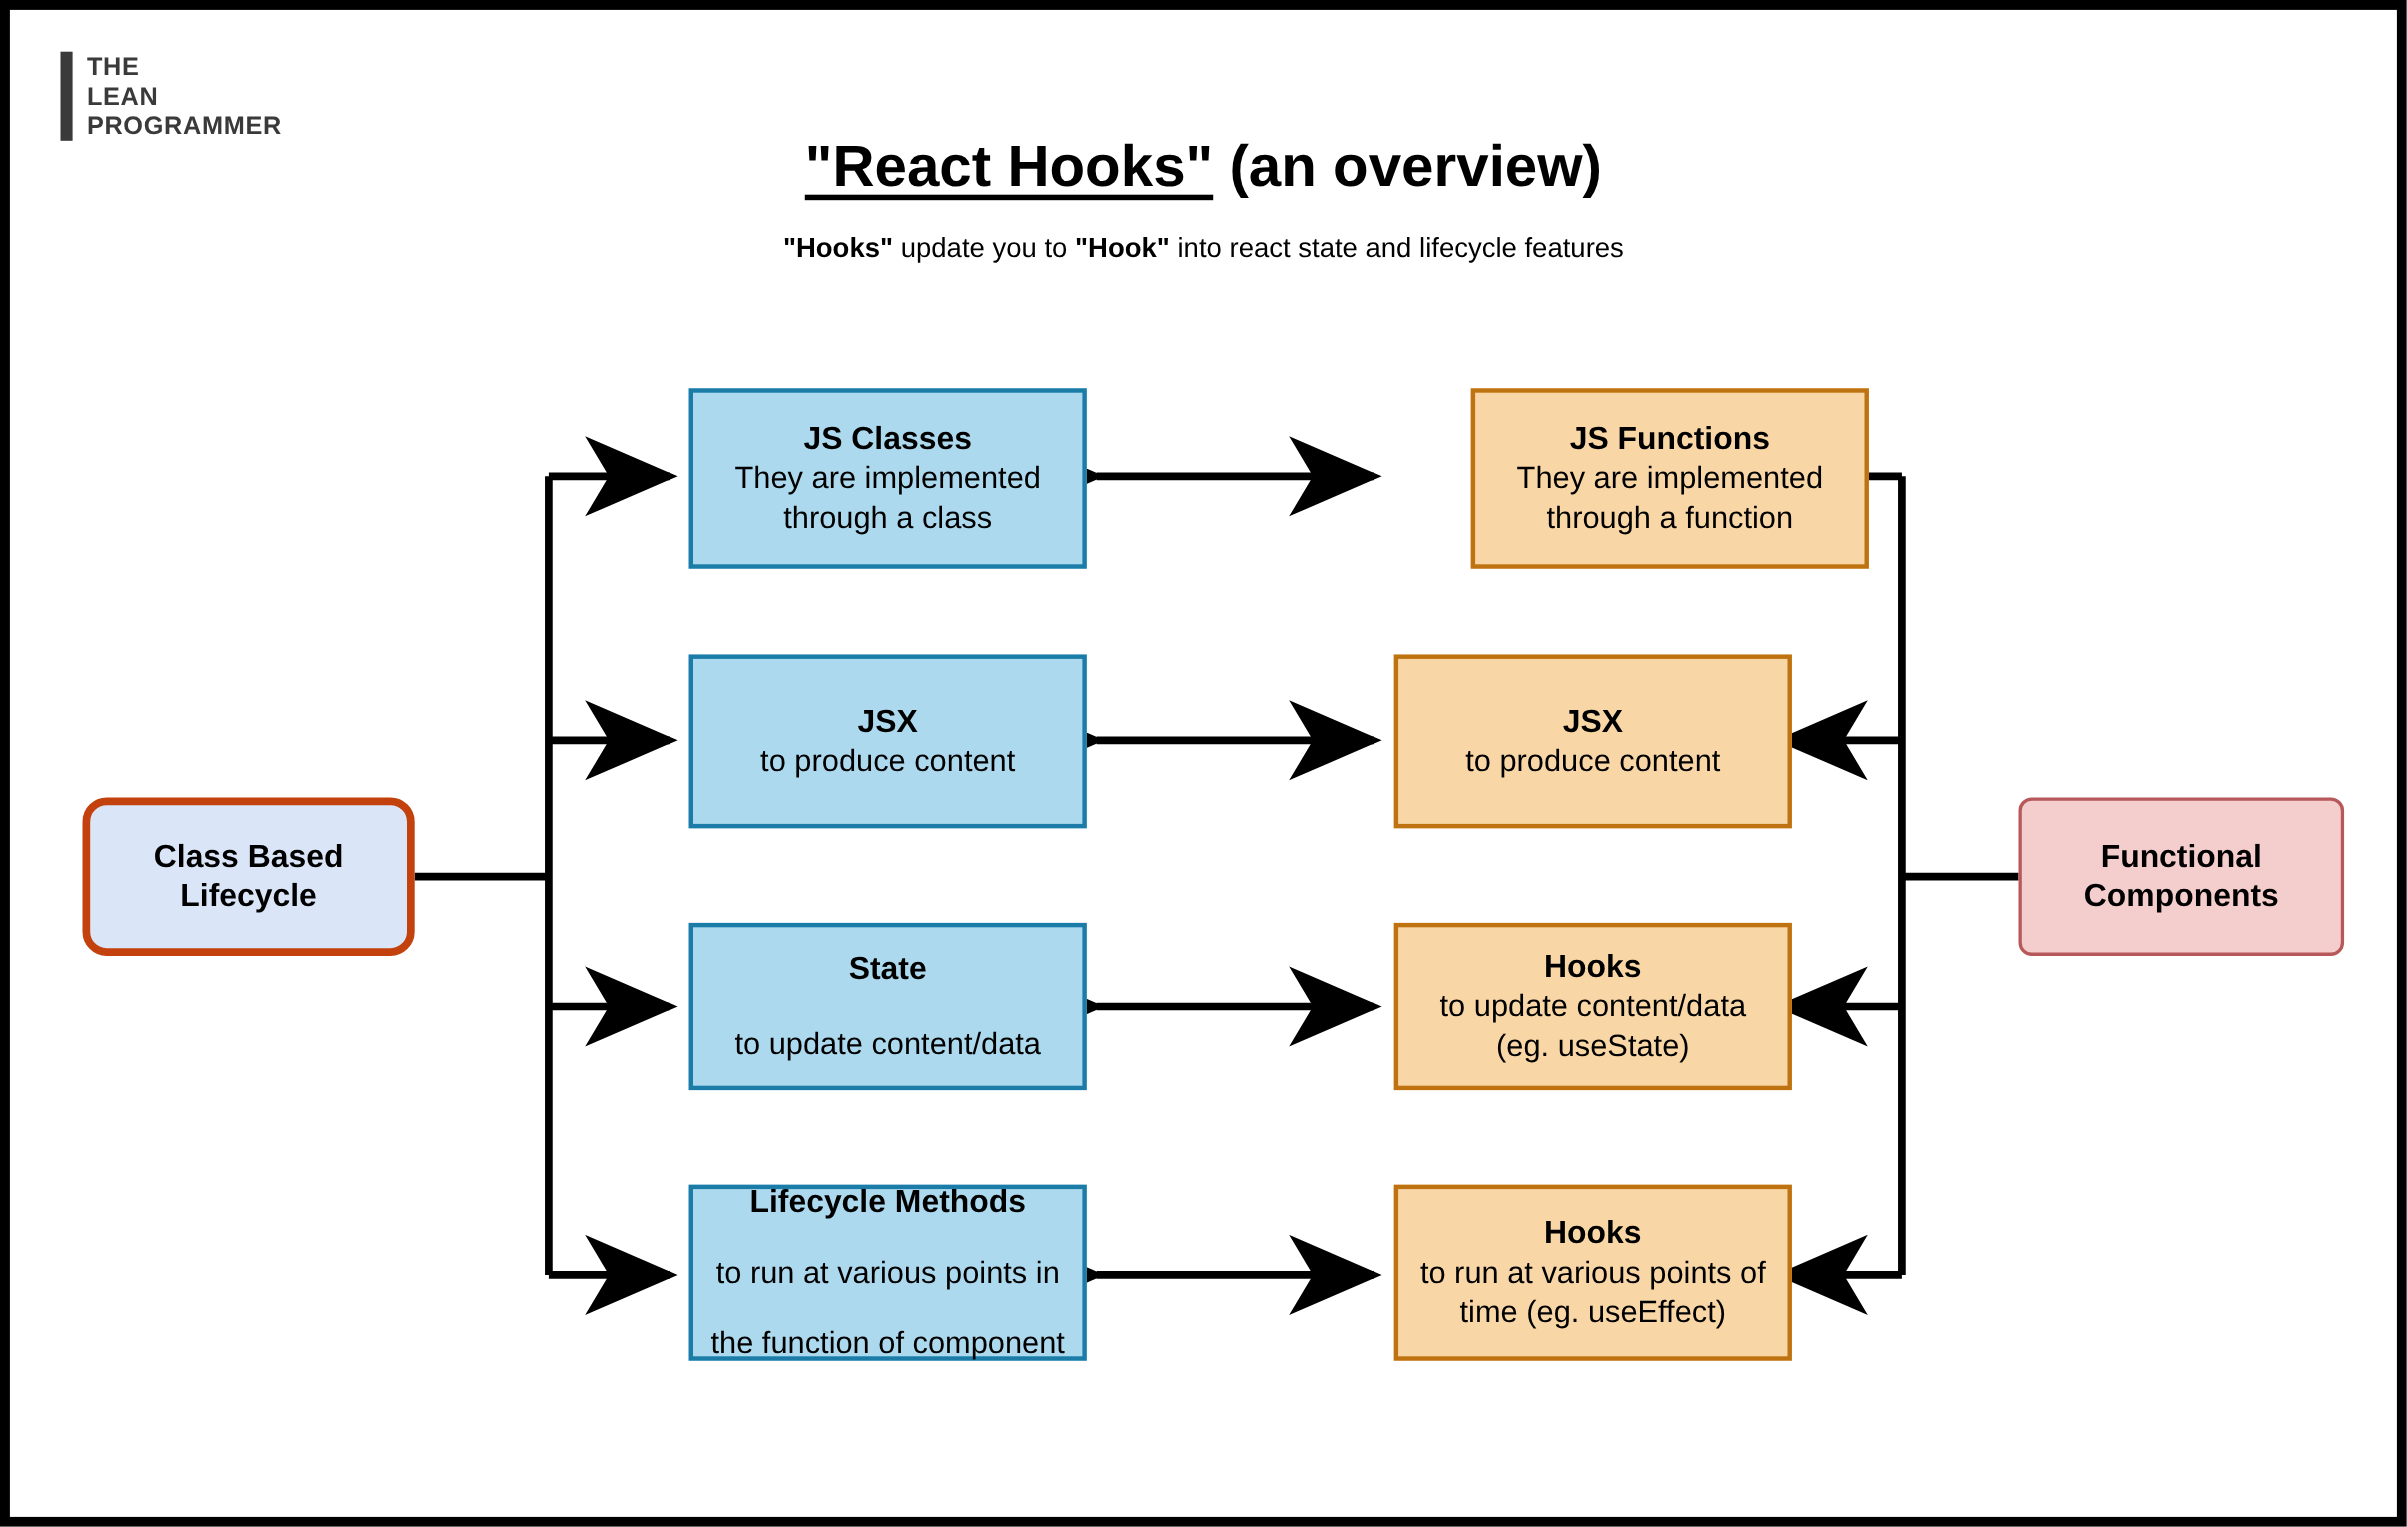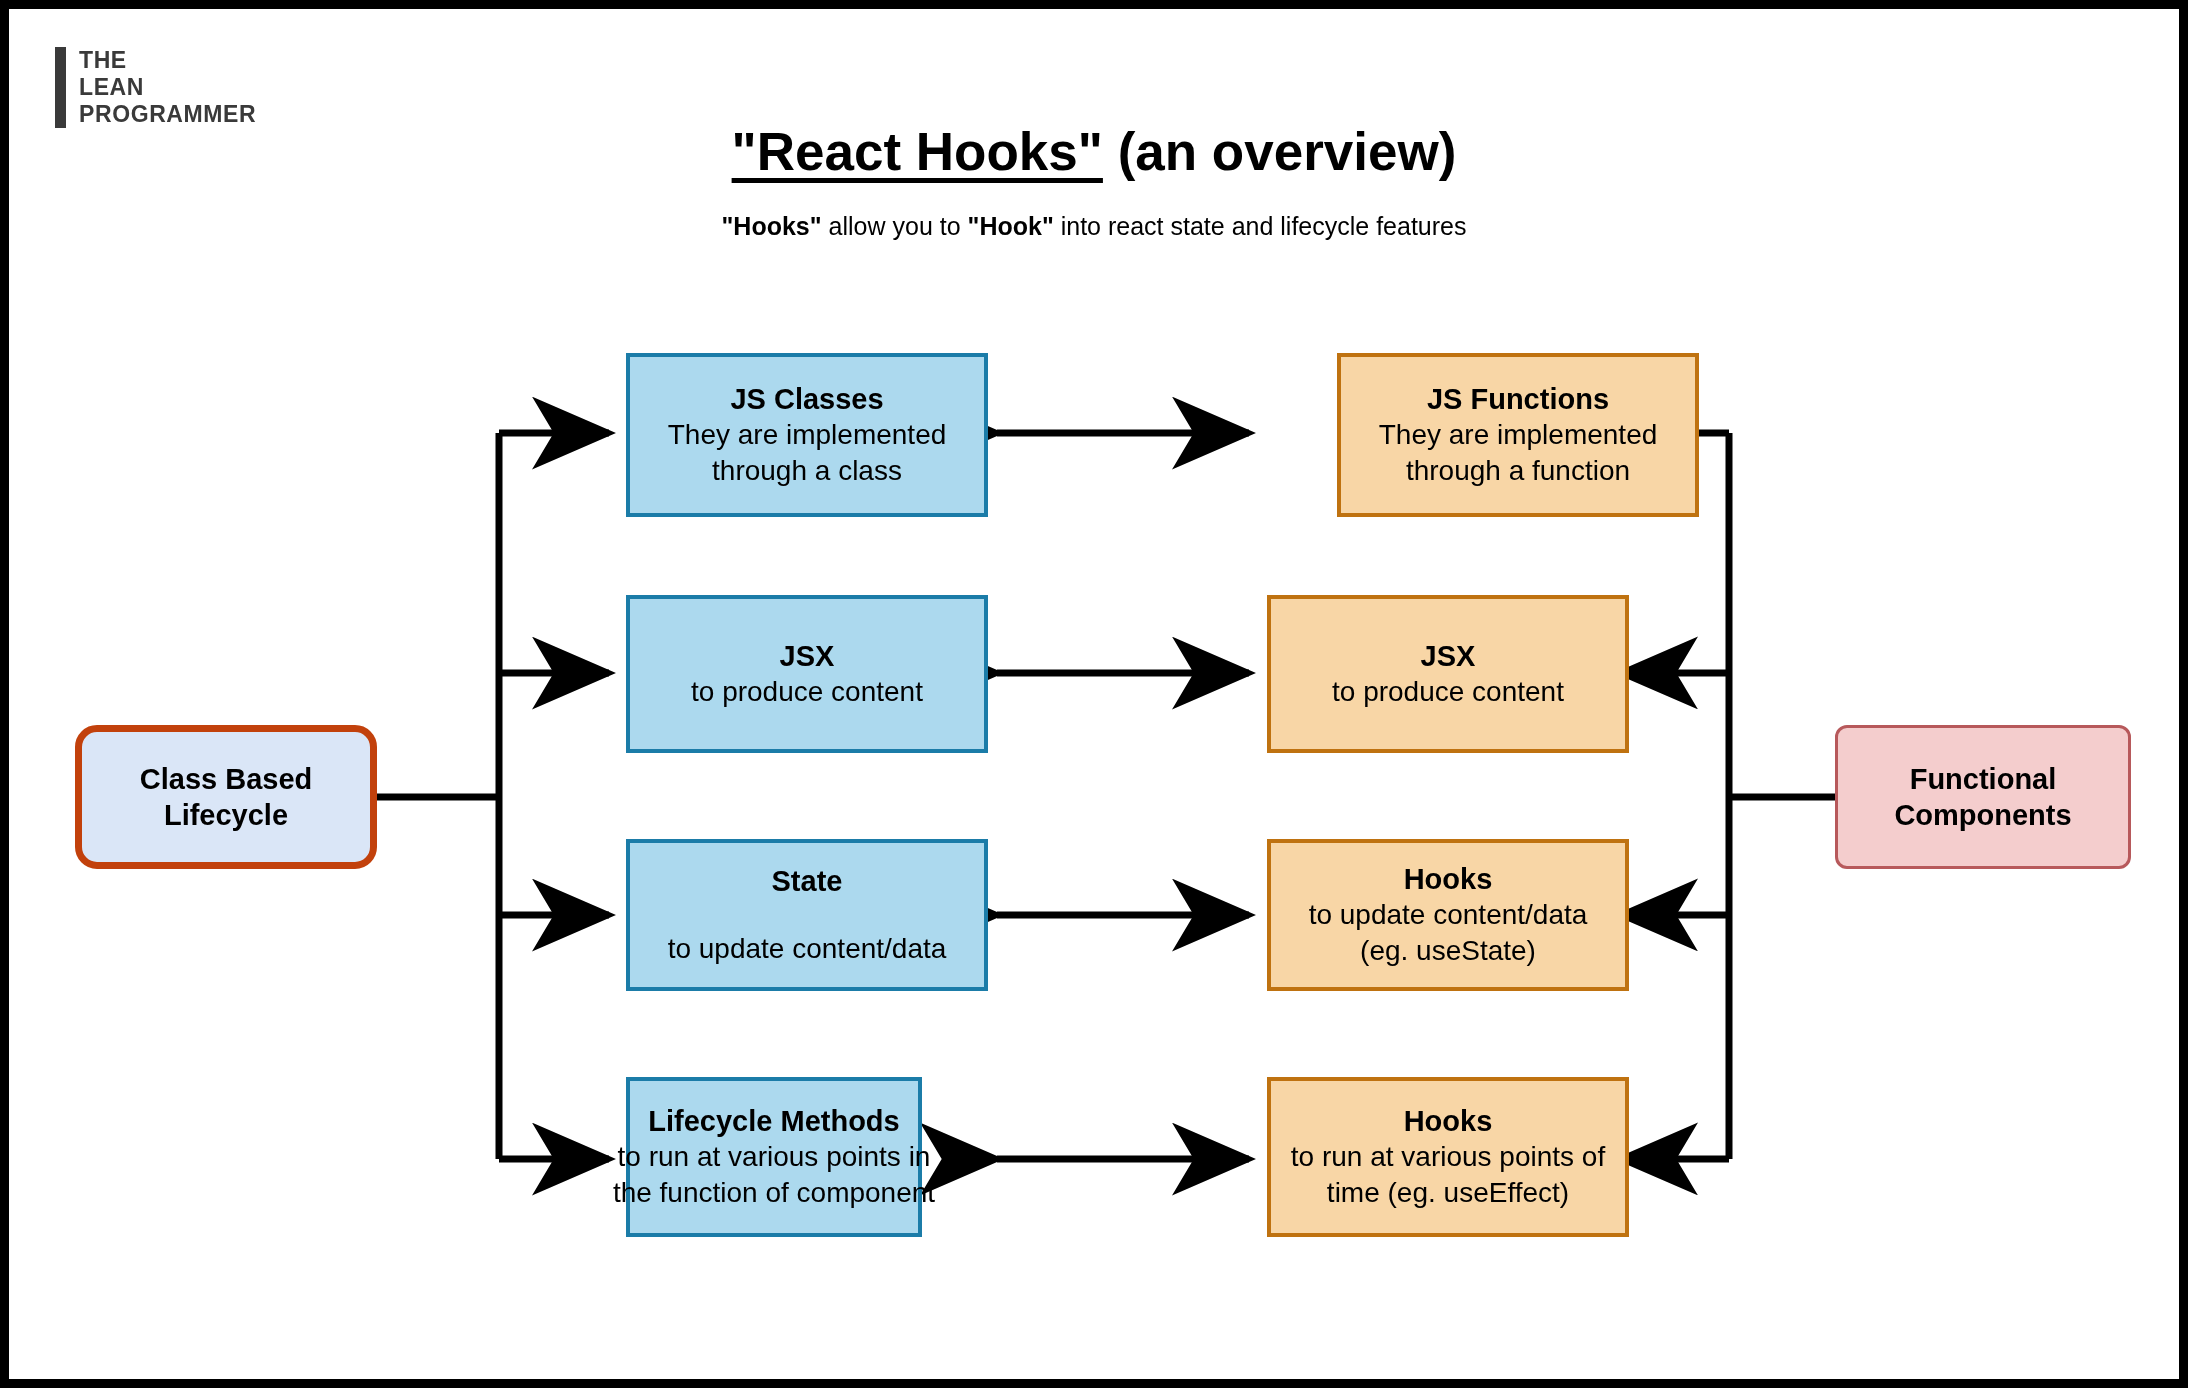--- a/index.html
+++ b/index.html
@@ -158,21 +158,21 @@
       <span>THE</span>
       <span>LEAN</span>
       <span>PROGRAMMER</span>
     </div>
   </div>
 
   <div id="title-wrap">
     <div id="title"><span class="ul">"React Hooks"</span><span> (an overview)</span></div>
   </div>
   <div id="subtitle-wrap">
-    <div id="subtitle"><b>"Hooks"</b><span> allow you to </span><b>"Hook"</b><span> into react state and lifecycle features</span></div>
+    <div id="subtitle"><b>"Hooks"</b><span> update you to </span><b>"Hook"</b><span> into react state and lifecycle features</span></div>
   </div>
 
   <svg id="wires" viewBox="0 0 2188 1388" xmlns="http://www.w3.org/2000/svg">
     <defs>
       <marker id="arrR" markerWidth="13" markerHeight="13" refX="11" refY="5.2" orient="auto" markerUnits="strokeWidth">
         <path d="M0,0 L12,5.2 L0,10.4 L3.1,5.2 Z" fill="#000000"></path>
       </marker>
       <marker id="arrL" markerWidth="13" markerHeight="13" refX="11" refY="5.2" orient="auto" markerUnits="strokeWidth">
         <path d="M0,0 L12,5.2 L0,10.4 L3.1,5.2 Z" fill="#000000"></path>
       </marker>
@@ -246,21 +246,21 @@
     <div class="nt">State</div>
     <div class="ns">to update content/data</div>
   </div>
 
   <div class="node rect-orange" style="left:1258px; top:830px; width:362px; height:152px;">
     <div class="nt">Hooks</div>
     <div class="ns">to update content/data</div>
     <div class="ns">(eg. useState)</div>
   </div>
 
-  <div class="node rect-blue overflow" style="left:617px; top:1068px; width:296px; height:160px;">
+  <div class="node rect-blue overflow" style="left:617px; top:1068px; width:362px; height:160px;gap:28px;">
     <div class="nt">Lifecycle Methods</div>
     <div class="ns">to run at various points in</div>
     <div class="ns">the function of component</div>
   </div>
 
   <div class="node rect-orange overflow" style="left:1258px; top:1068px; width:362px; height:160px;">
     <div class="nt">Hooks</div>
     <div class="ns">to run at various points of</div>
     <div class="ns">time (eg. useEffect)</div>
   </div>

